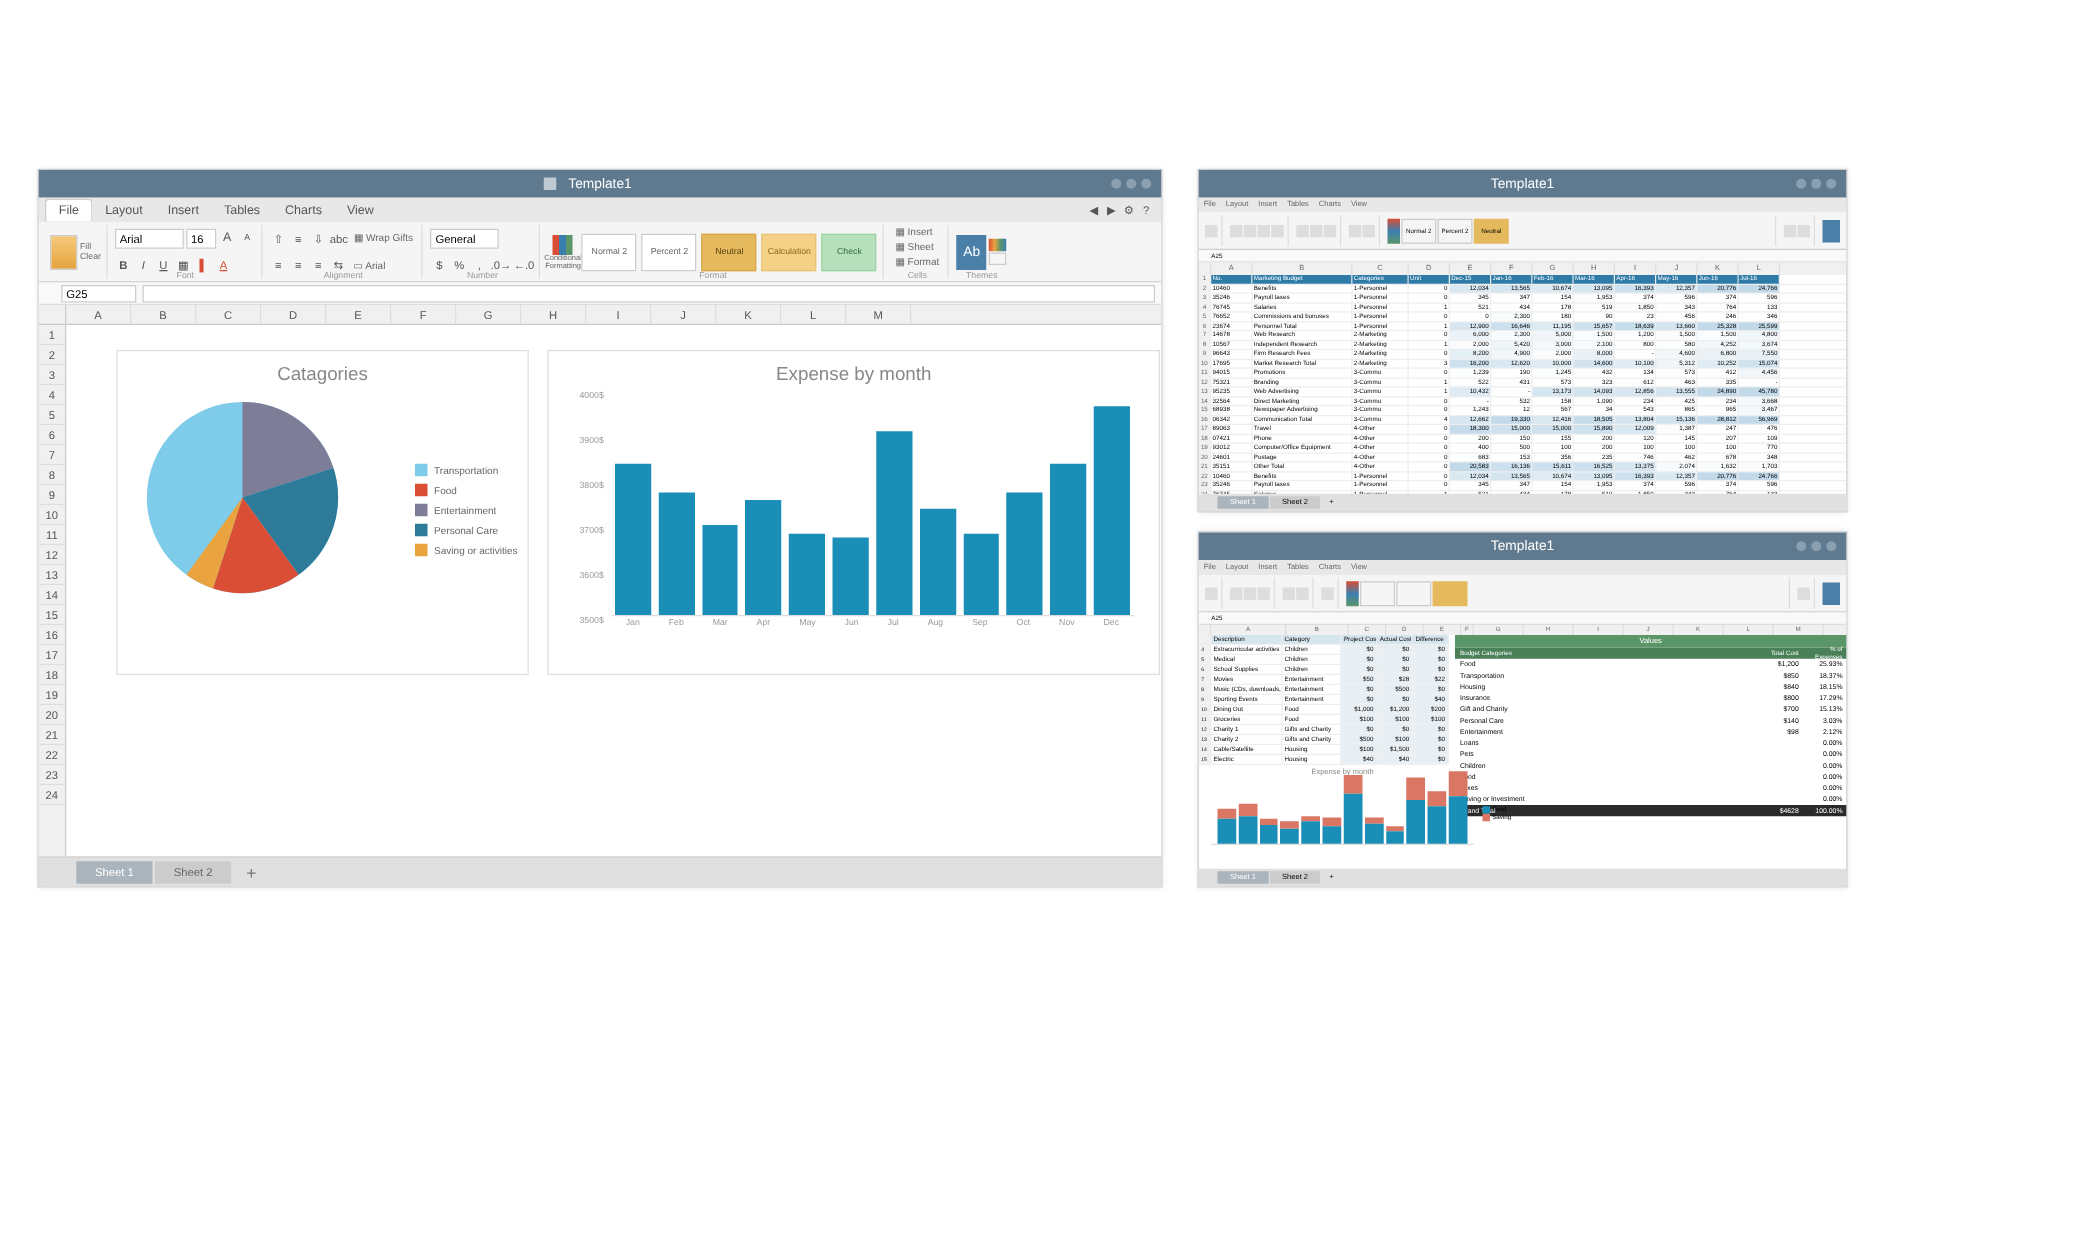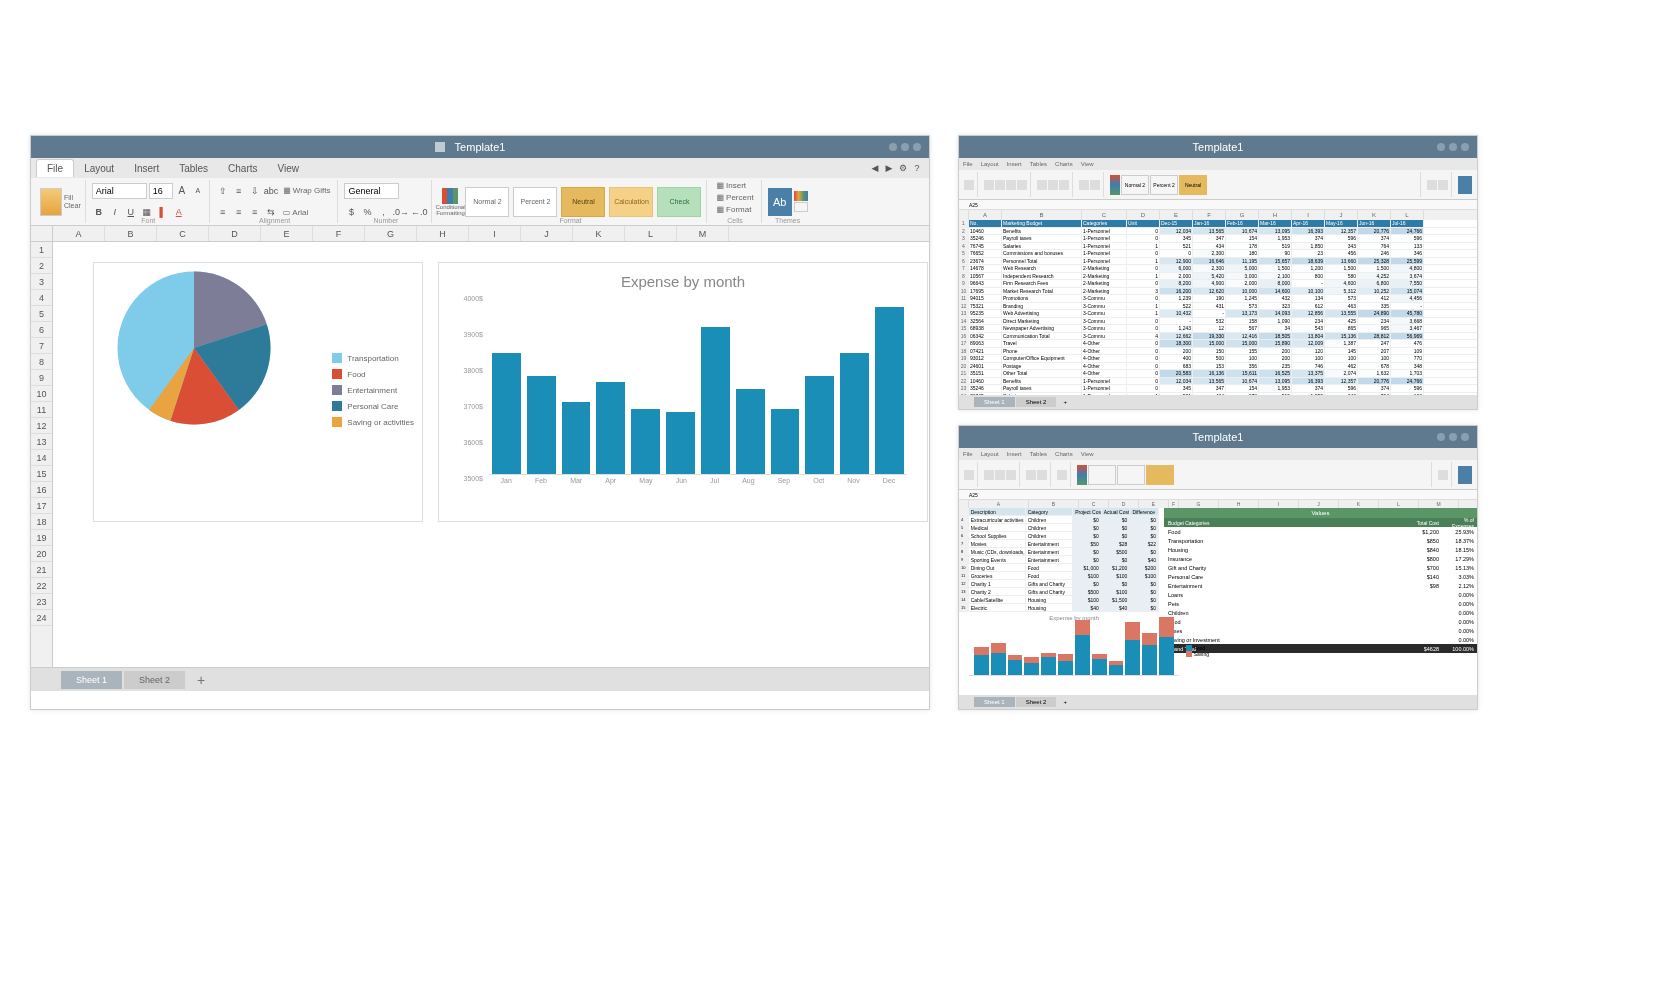--- a/index.html
+++ b/index.html
@@ -214,36 +214,40 @@
         <div class="style-box sb-percent">Percent 2</div>
         <div class="style-box sb-neutral">Neutral</div>
         <div class="style-box sb-calc">Calculation</div>
         <div class="style-box sb-check">Check</div>
       </div>
     </div>
     <div class="ribbon-group">
       <div class="ribbon-group-label">Cells</div>
       <div style="display:flex;flex-direction:column;gap:1px">
         <span class="cellsbtn">▦ <span>Insert</span></span>
-        <span class="cellsbtn">▦ <span>Percent</span></span>
+        <span class="cellsbtn">▦ <span>Sheet</span></span>
         <span class="cellsbtn">▦ <span>Format</span></span>
       </div>
     </div>
     <div class="ribbon-group" style="border-right:none">
       <div class="ribbon-group-label">Themes</div>
       <div class="ribbon-row">
         <div style="width:24px;height:28px;background:#4a7fa8;display:flex;align-items:center;justify-content:center;color:#fff;font-size:11px">Ab</div>
         <div style="display:flex;flex-direction:column;gap:1px">
           <div style="width:14px;height:10px;background:linear-gradient(90deg,#d94e35,#e9a43f,#5b9668,#3b7fb0)"></div>
           <div style="width:14px;height:10px;border:1px solid #ccc"></div>
         </div>
       </div>
     </div>
   </div>
 
+  <div class="namebox-row">
+    <div class="namebox">G25</div>
+    <div class="formulabar"></div>
+  </div>
 
   <div class="grid">
     <div class="colheads">
       <div class="rowhead-spacer"></div>
       <div id="main-colheads" style="display: flex;">
           <div class="colhead">A</div>
           <div class="colhead">B</div>
           <div class="colhead">C</div>
           <div class="colhead">D</div>
           <div class="colhead">E</div>
@@ -280,20 +284,21 @@
           <div class="rowhead">19</div>
           <div class="rowhead">20</div>
           <div class="rowhead">21</div>
           <div class="rowhead">22</div>
           <div class="rowhead">23</div>
           <div class="rowhead">24</div>
         </div>
       <div class="cells" id="main-cells">
 
         <div class="chart-box chart-pie">
+          <div class="chart-title">Catagories</div>
           <div style="display:flex">
             <svg class="pie-svg" viewBox="0 0 100 100">
               <circle cx="50" cy="50" r="45" fill="#7ecbea"></circle>
               <path d="M50 50 L50 5 A45 45 0 0 1 92.8 36.1 Z" fill="#7d7d98"></path>
               <path d="M50 50 L92.8 36.1 A45 45 0 0 1 76.4 86.4 Z" fill="#2e7a99"></path>
               <path d="M50 50 L76.4 86.4 A45 45 0 0 1 36.1 92.8 Z" fill="#d94e35"></path>
               <path d="M50 50 L36.1 92.8 A45 45 0 0 1 23.6 86.4 Z" fill="#e9a43f"></path>
             </svg>
             <div class="pie-legend" id="pie-legend">
                 <div>

